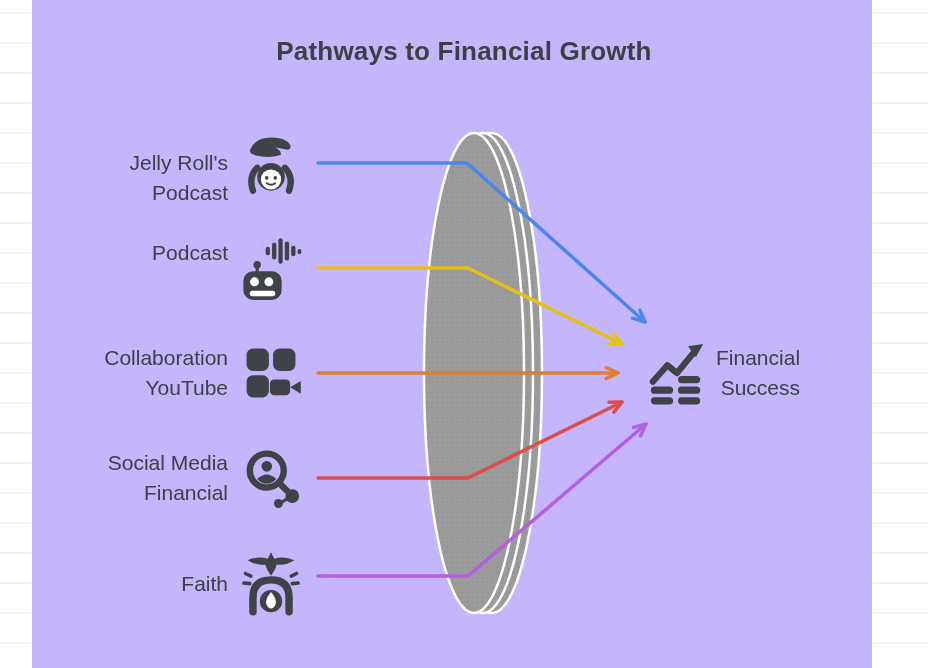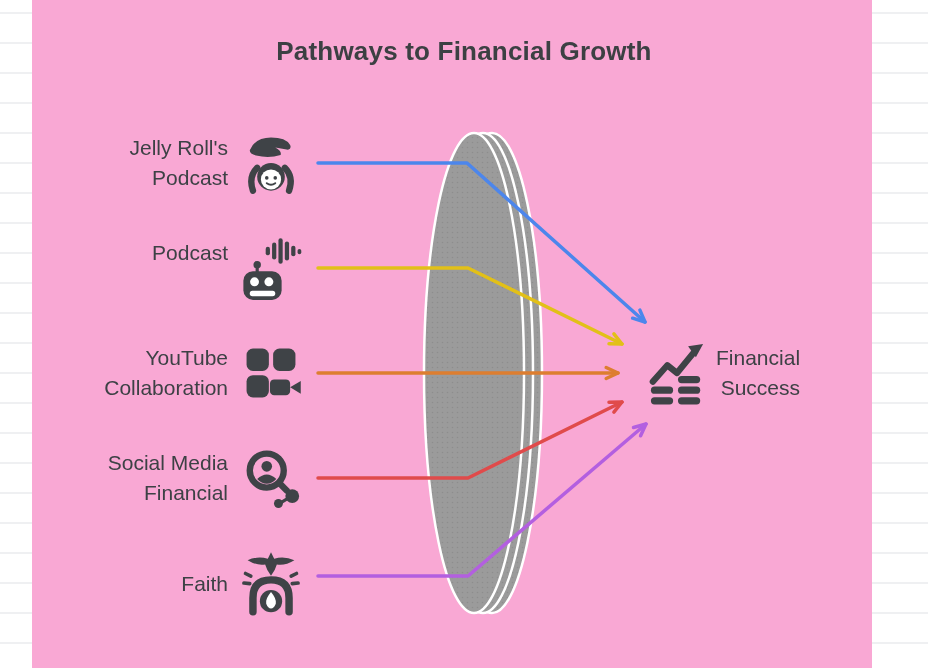--- a/index.html
+++ b/index.html
@@ -1,19 +1,19 @@
 <!DOCTYPE html>
 <html><head>
 <meta charset="utf-8">
 <style>
   html,body{margin:0;padding:0;background:#ffffff;}
   #canvas{
     position:relative;width:928px;height:668px;overflow:hidden;
     font-family:"Liberation Sans","DejaVu Sans",sans-serif;
-    background:#f9a8d4;
+    background:#c4b5fd;
   }
   .rule-strip{
     position:absolute;top:0;bottom:0;pointer-events:none;
     background:repeating-linear-gradient(to bottom,
       #ffffff 0px 12px, #eff0f2 12px 14px, #ffffff 14px 30px);
   }
   .rule-strip.left{left:0;width:32px;}
   .rule-strip.right{right:0;width:56px;}
   .title{
     position:absolute;top:36px;left:0;width:100%;text-align:center;
@@ -76,21 +76,21 @@
       <path d="M318 478 L468 478 L622 402"></path>
       <path d="M613.9 412.2 L622 402 L609 402.3"></path>
     </g>
 
     <g fill="none" stroke-width="3.5" stroke-linecap="round" stroke-linejoin="round" stroke="#b35fe0">
       <path d="M318 576 L468 576 L646 424"></path>
       <path d="M640.6 435.8 L646 424 L633.5 427.5"></path>
     </g>
   </svg>
 
-  <div class="src-label" style="top:133px">
+  <div class="src-label" style="top:148px">
     <span class="lbl-line">Jelly Roll's</span>
     <span class="lbl-line">Podcast</span>
   </div>
   <div class="src-icon" style="top:129px">
     <svg viewBox="0 0 64 64">
       <path fill="#3f4347" d="M12 20 Q17 8 32 8 Q46 8 50 15 Q51.5 18.5 48 19.5 L36 17.5 Q42.5 21 41 24.5 Q30 28 18 25 Q12 23.5 12 20 Z"></path>
       <circle cx="32" cy="45" r="13" fill="#3f4347"></circle>
       <circle cx="32" cy="47.5" r="9.5" fill="#ffffff"></circle>
       <circle cx="28" cy="46" r="1.7" fill="#3f4347"></circle>
       <circle cx="36" cy="46" r="1.7" fill="#3f4347"></circle>
@@ -116,22 +116,22 @@
       <circle cx="19" cy="29" r="3.5" fill="#3f4347"></circle>
       <rect x="17.5" y="30" width="3" height="6" fill="#3f4347"></rect>
       <rect x="6" y="35" width="36" height="27" rx="9" fill="#3f4347"></rect>
       <circle cx="16.5" cy="45" r="4.2" fill="#ffffff"></circle>
       <circle cx="30" cy="45" r="4.2" fill="#ffffff"></circle>
       <rect x="12" y="53.5" width="24" height="5" rx="2.5" fill="#ffffff"></rect>
     </svg>
   </div>
 
   <div class="src-label" style="top:343px">
+    <span class="lbl-line">Collaboration</span>
     <span class="lbl-line">YouTube</span>
-    <span class="lbl-line">Collaboration</span>
   </div>
   <div class="src-icon" style="top:339px">
     <svg viewBox="0 0 64 64">
       <g fill="#3f4347">
         <rect x="9" y="9" width="21" height="21" rx="6"></rect>
         <rect x="34" y="9" width="21" height="21" rx="6"></rect>
         <rect x="9" y="34" width="21" height="21" rx="6"></rect>
         <rect x="31" y="38" width="19" height="15" rx="4"></rect>
         <path d="M50 45.5 L60 39.5 L60 51.5 Z"></path>
       </g>

